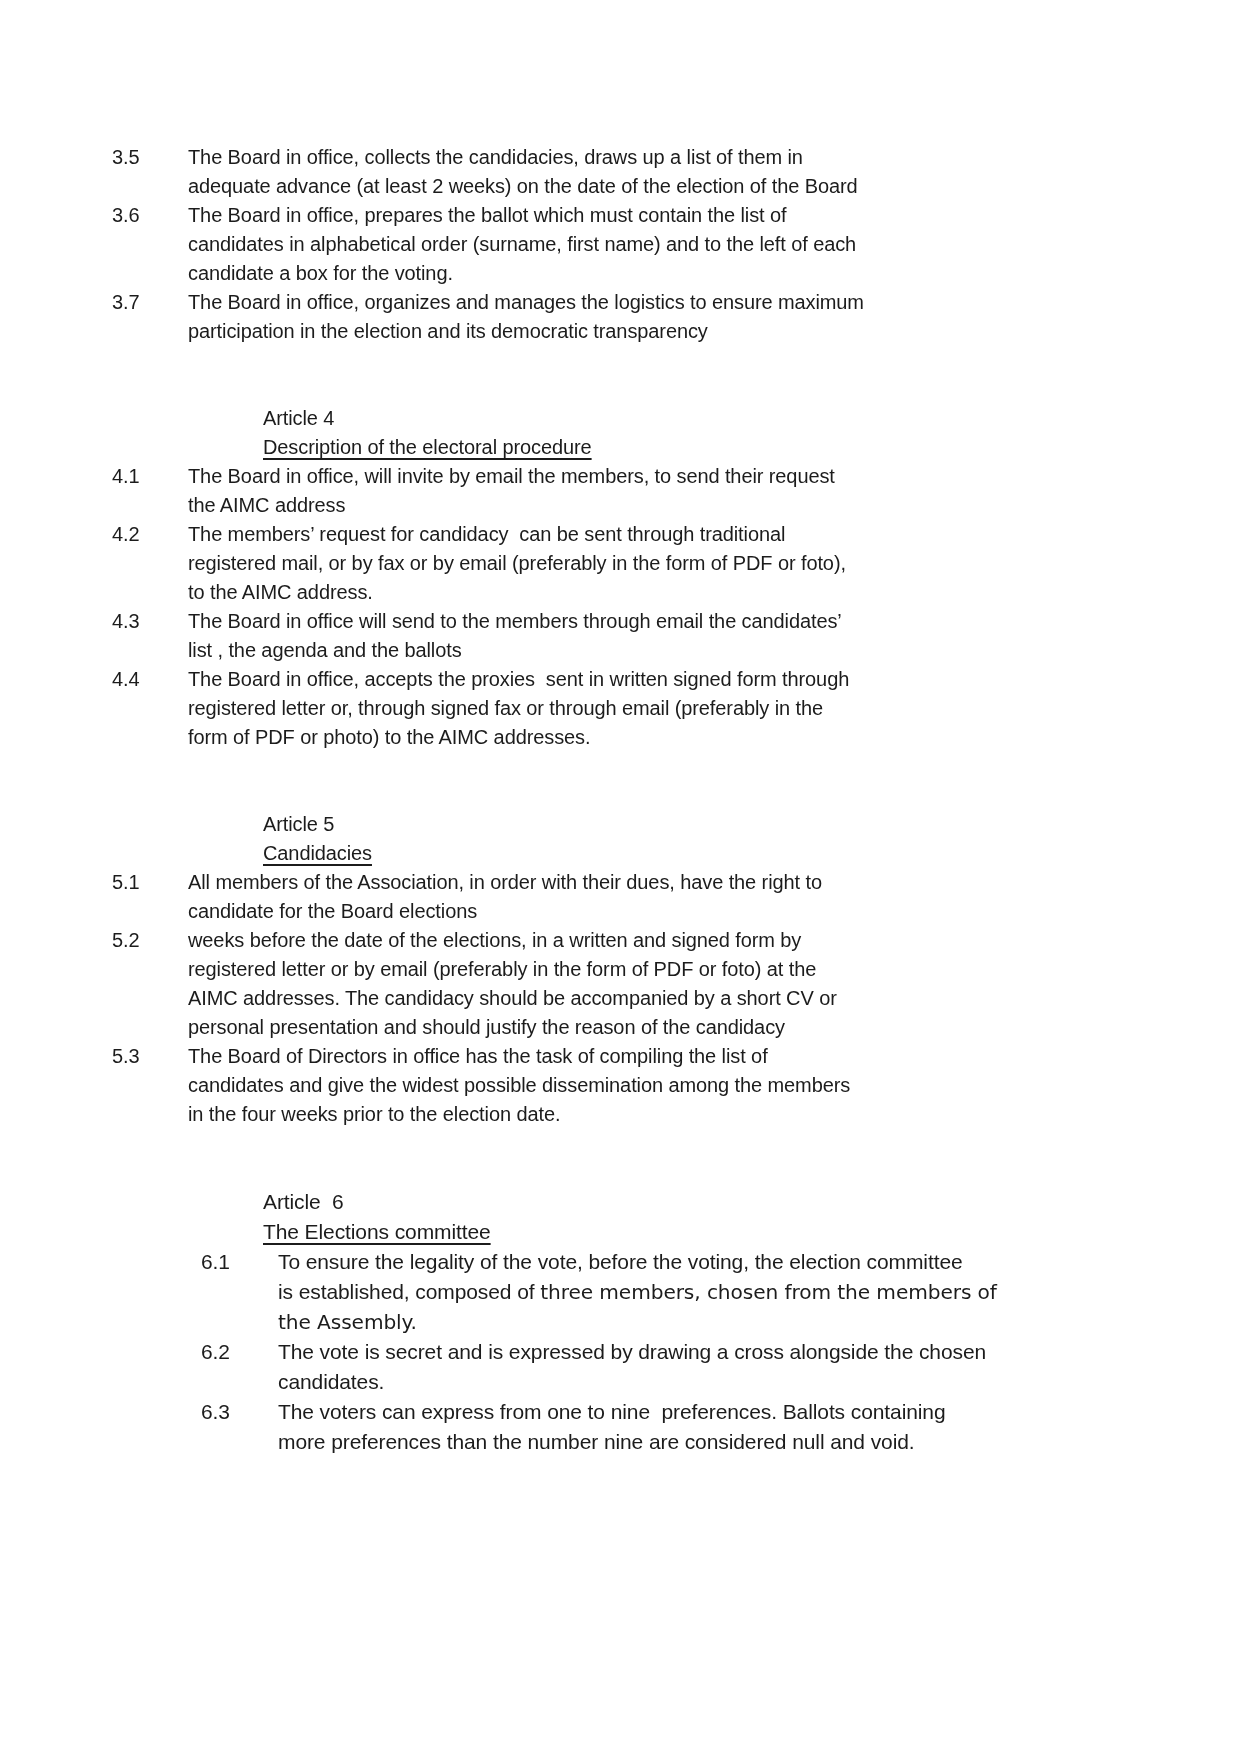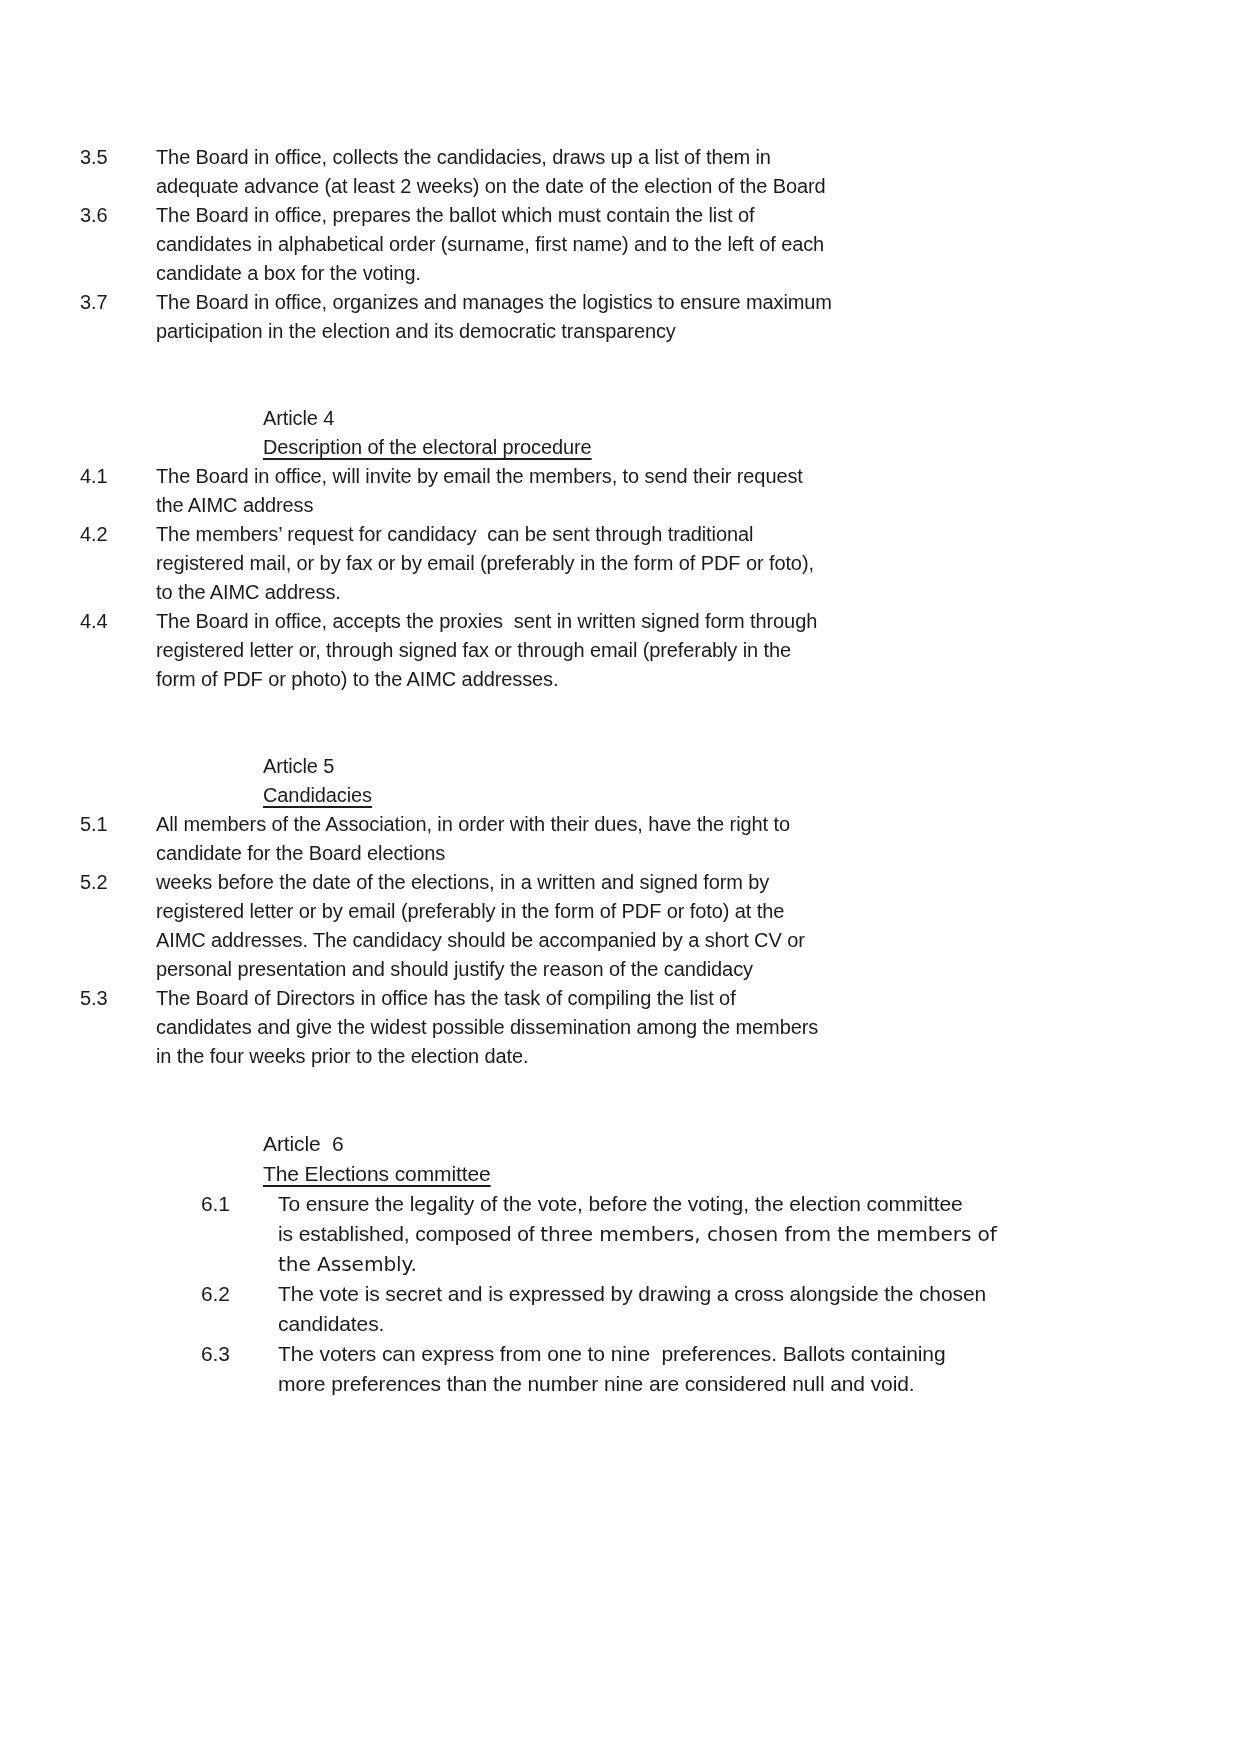--- a/index.html
+++ b/index.html
@@ -16,21 +16,21 @@
     color: #1c1c1c;
     font-family: "Liberation Sans", sans-serif;
     letter-spacing: -0.1px;
   }
   .content {
     padding-top: 143px;
   }
   
   .item {
     position: relative;
-    margin-left: 80px;
+    margin-left: 112px;
     padding-left: 76px;
     font-size: 20px;
     line-height: 29px;
   }
   .item .num {
     position: absolute;
     left: 0;
     top: 0;
   }
   .line { white-space: pre; }
@@ -108,20 +108,27 @@
       </div>
       <div class="item">
         <span class="num">4.2</span>
         <div class="lines">
           <div class="line">The members’ request for candidacy  can be sent through traditional</div>
           <div class="line">registered mail, or by fax or by email (preferably in the form of PDF or foto),</div>
           <div class="line">to the AIMC address.</div>
         </div>
       </div>
       <div class="item">
+        <span class="num">4.3</span>
+        <div class="lines">
+          <div class="line">The Board in office will send to the members through email the candidates’</div>
+          <div class="line">list , the agenda and the ballots</div>
+        </div>
+      </div>
+      <div class="item">
         <span class="num">4.4</span>
         <div class="lines">
           <div class="line">The Board in office, accepts the proxies  sent in written signed form through</div>
           <div class="line">registered letter or, through signed fax or through email (preferably in the</div>
           <div class="line">form of PDF or photo) to the AIMC addresses.</div>
         </div>
       </div>
       <div class="gap" style="height: 58px;"></div>
       <div class="article">Article 5</div>
       <div class="subtitle">Candidacies</div>

